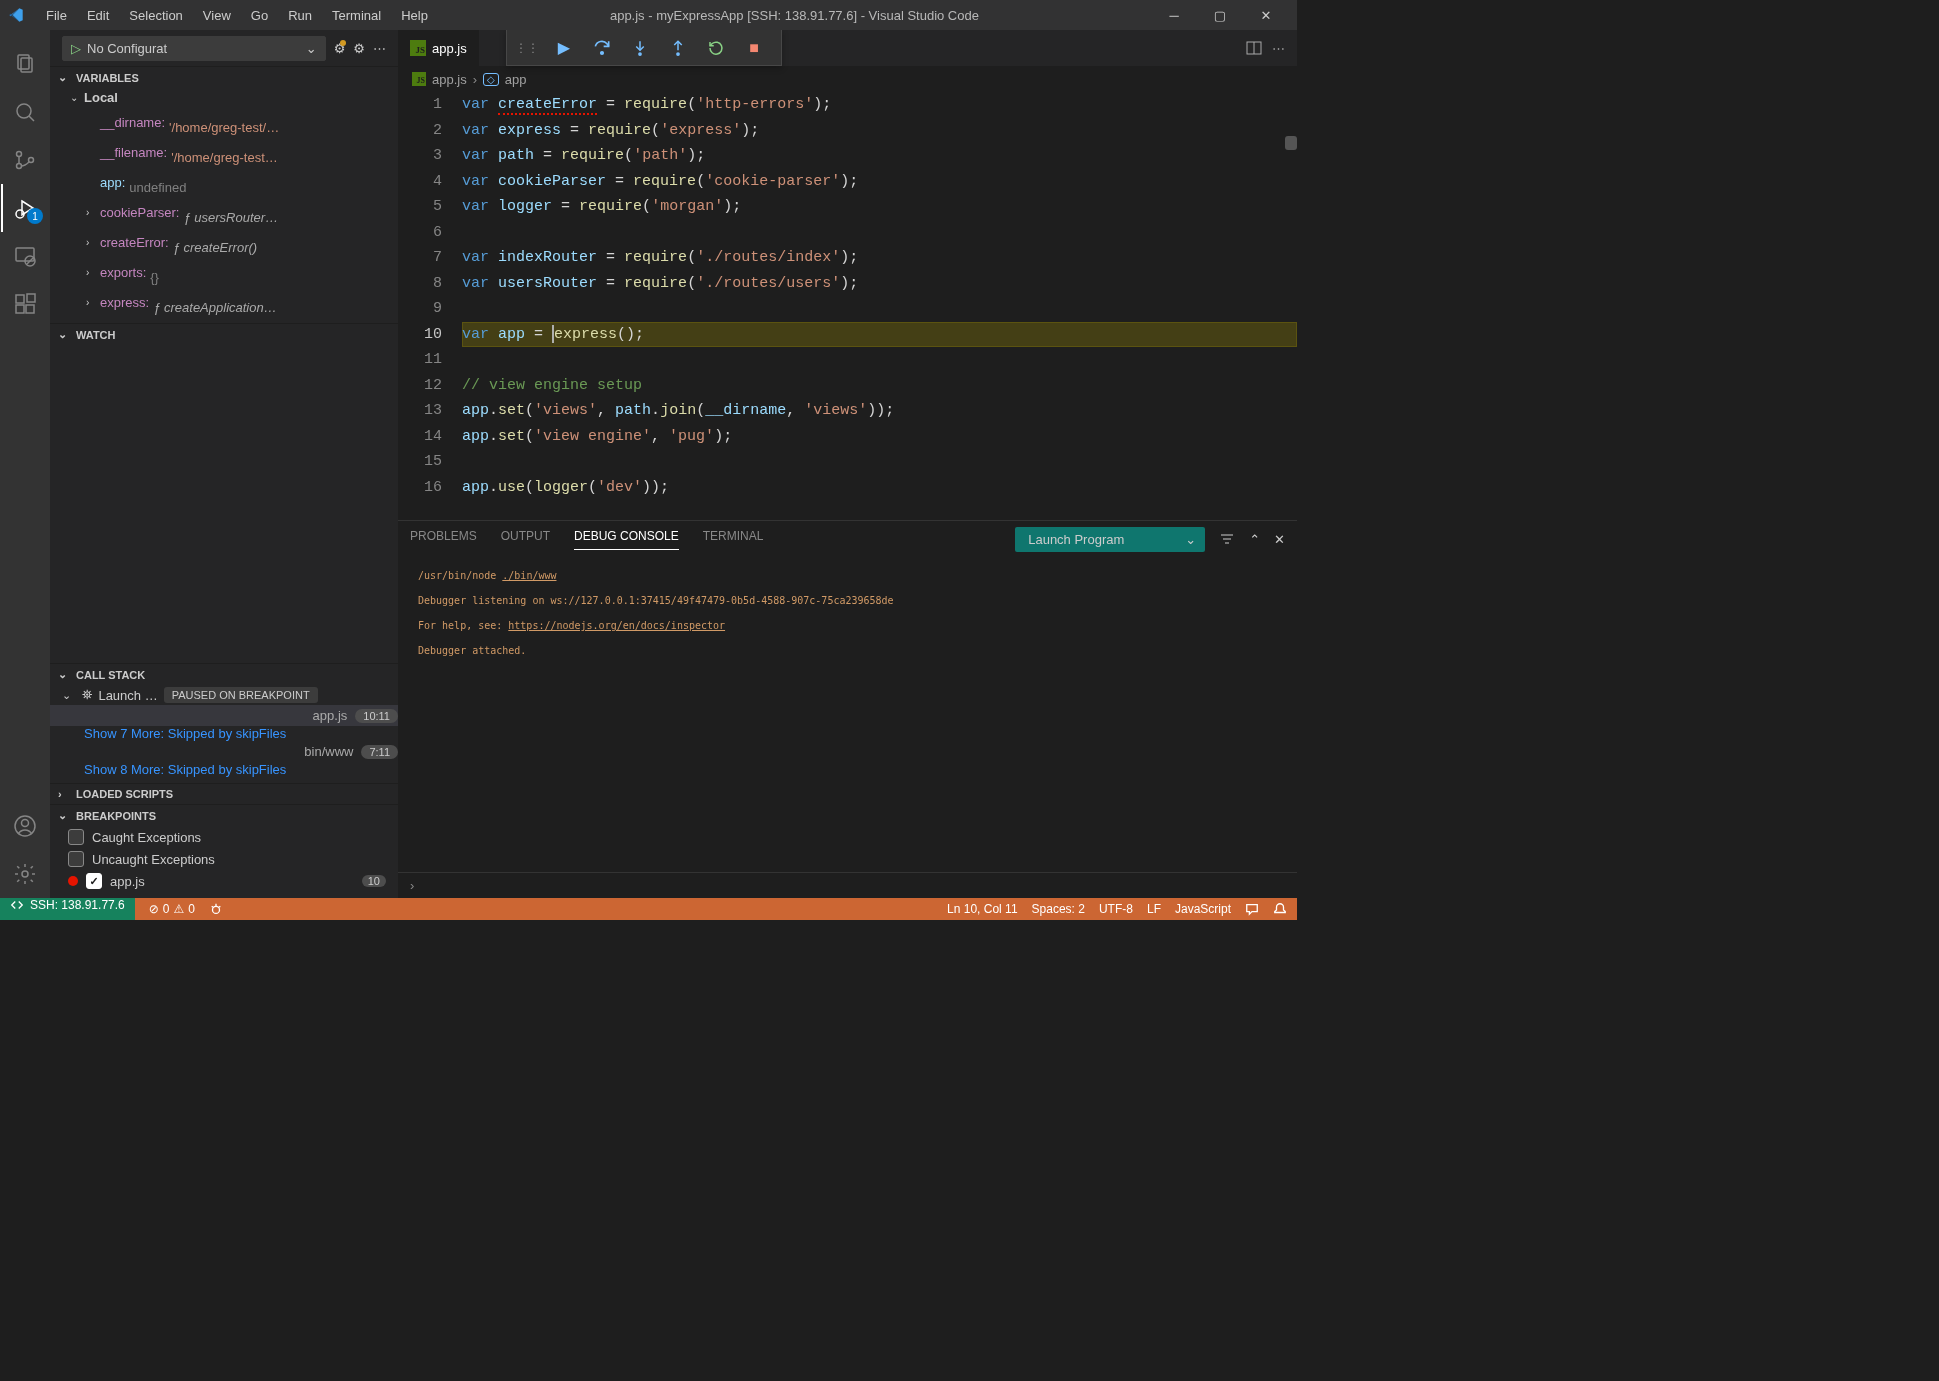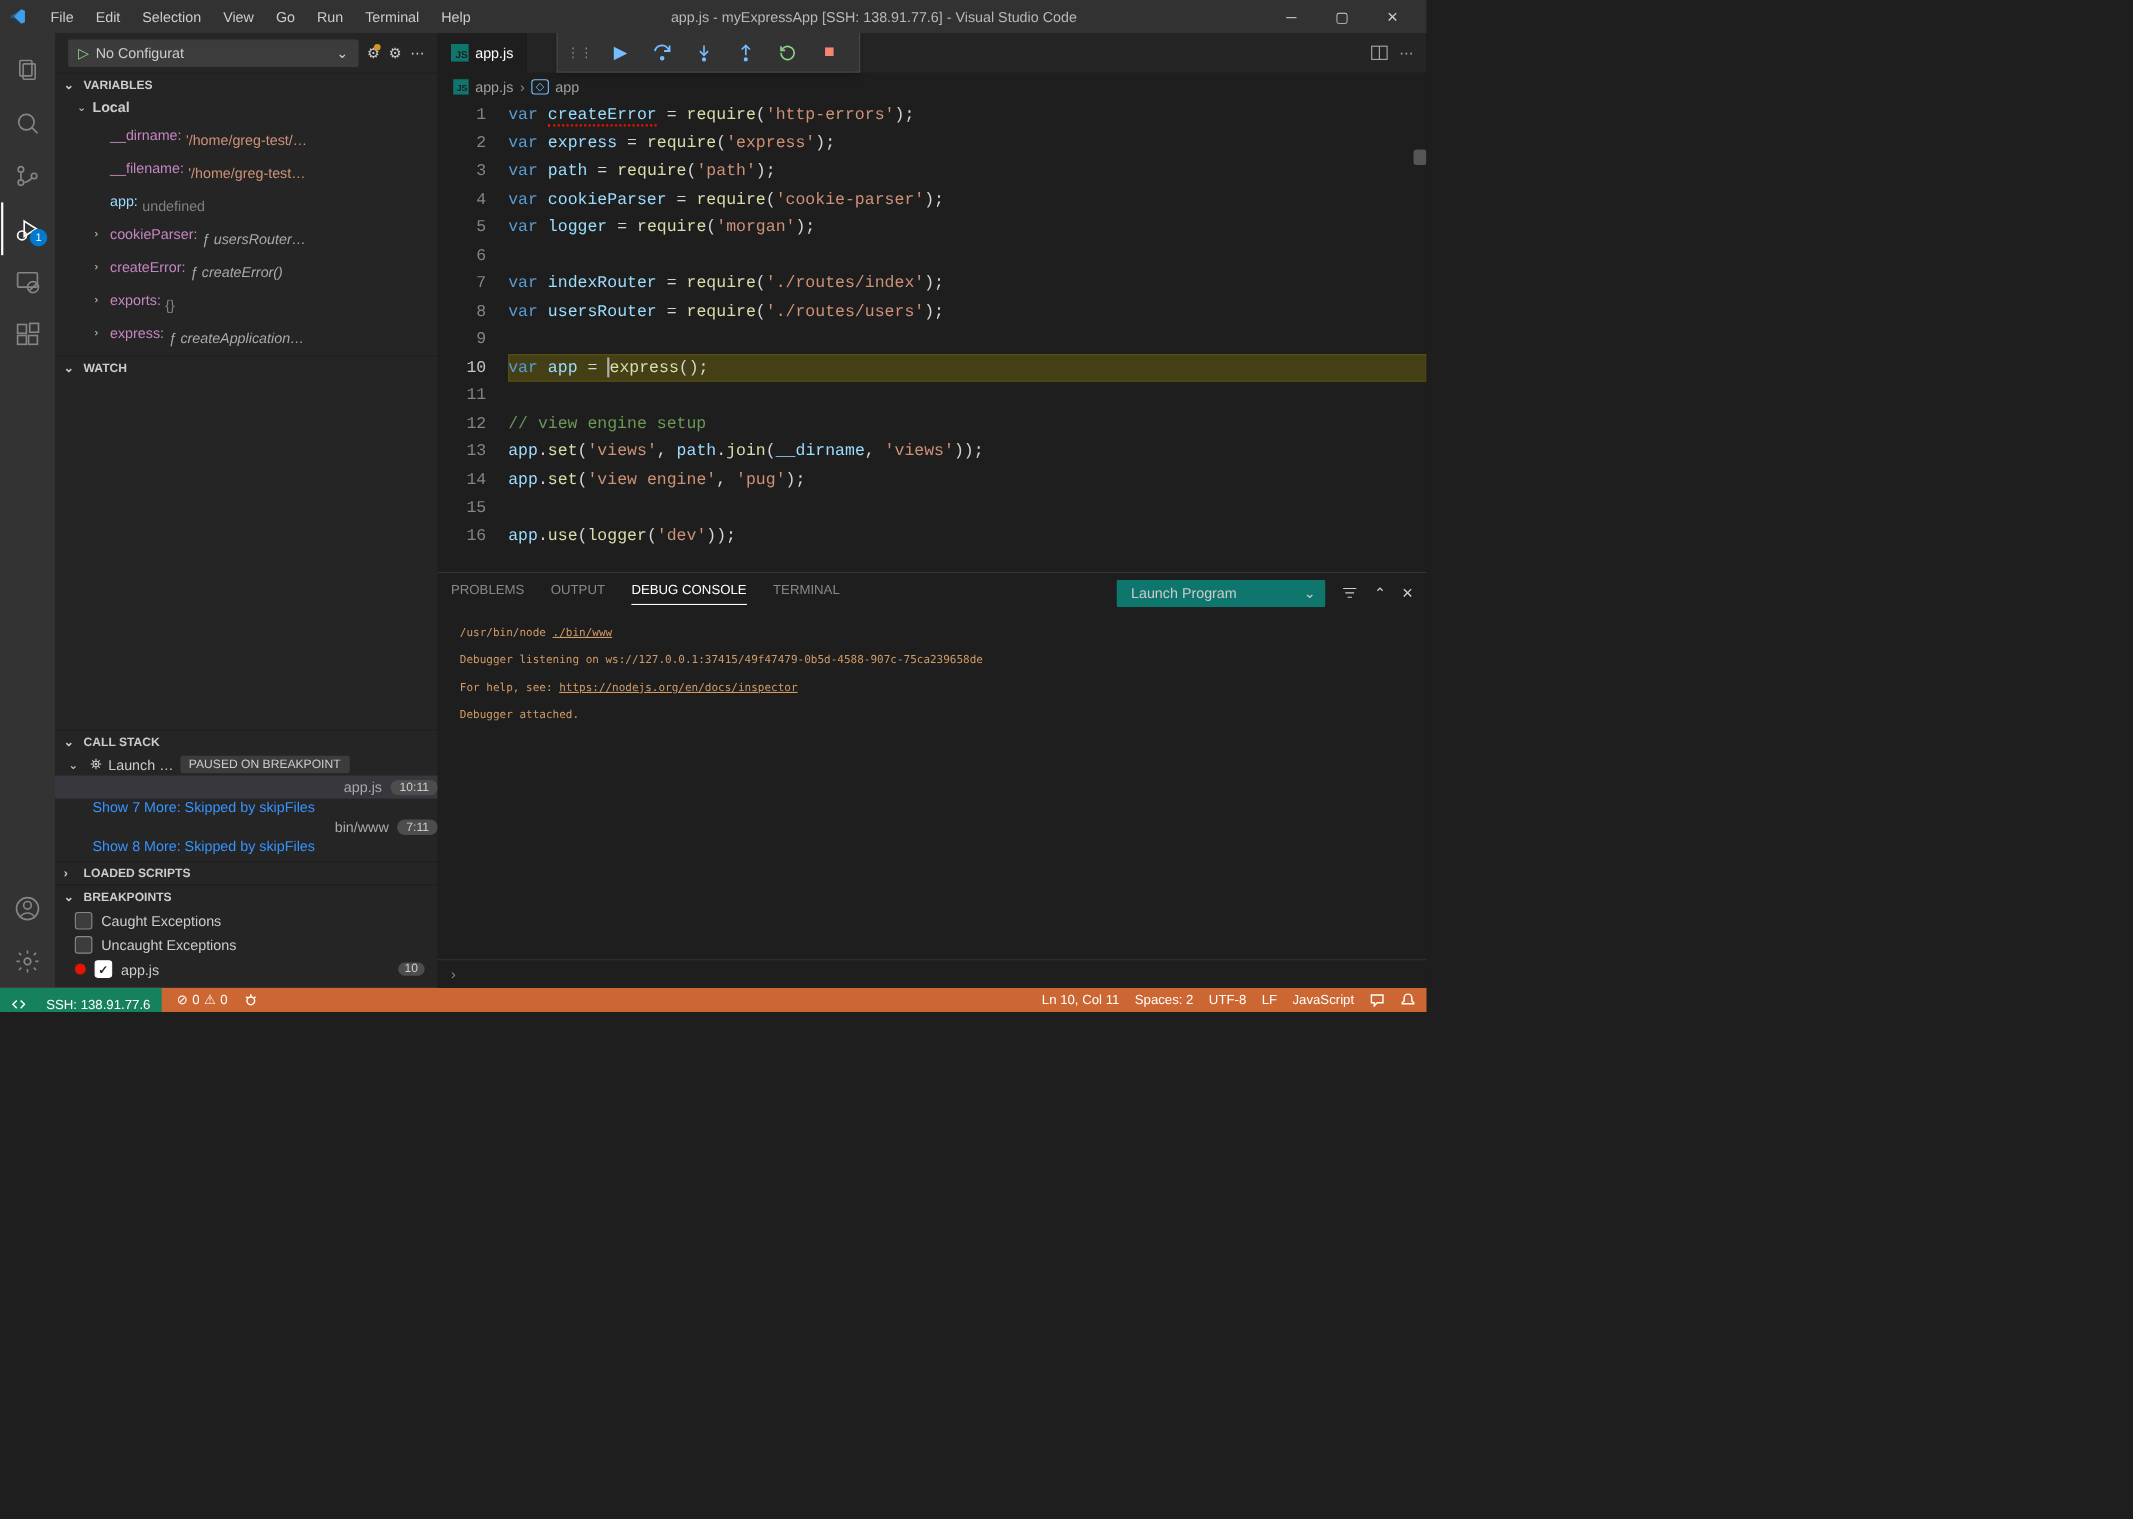--- a/index.html
+++ b/index.html
@@ -180,26 +180,27 @@
   background: #1e1e1e;
   border-right: 1px solid #252526;
   padding: 0 12px;
   display: flex;
   align-items: center;
   gap: 6px;
   color: #fff;
 }
 .js-icon {
   width: 16px; height: 16px;
-  background: #0f766e;
+  background: #4d7c0f;
   color: #1e1e1e;
   font-size: 9px;
   font-weight: bold;
   display: flex; align-items: flex-end; justify-content: flex-end;
   padding: 1px;
+  font-family: Liberation Serif, serif;
 }
 .tab-actions { margin-left: auto; display:flex;align-items:center;gap:10px;padding:0 12px;color:#aaa;}
 
 .debug-toolbar {
   position: absolute;
   top: 0; left: 108px;
   height: 36px;
   background: #333333;
   border: 1px solid #474747;
   border-top: none;
@@ -317,21 +318,21 @@
   padding: 0 10px;
   font-size: 12px;
   gap: 14px;
 }
 .statusbar-left { display: flex; align-items:center; gap: 14px; flex: 1;}
 .statusbar .remote-indicator {
   background: #16825d;
   height: 22px;
   margin-left: -10px;
   padding: 0 10px;
-  display: flex; align-items:flex-end;gap:18px;
+  display: flex; align-items:flex-start;gap:6px;
 }
 .status-item { display:flex;align-items:center;gap:4px;cursor:pointer;}
 svg { display: block; }
 </style>
 </head>
 <body>
 
 <div class="titlebar">
   <svg class="vscode-logo" viewBox="0 0 24 24">
       <path fill="#3ea0ec" d="M17 2l5 2v16l-5 2-10-10z"></path>

